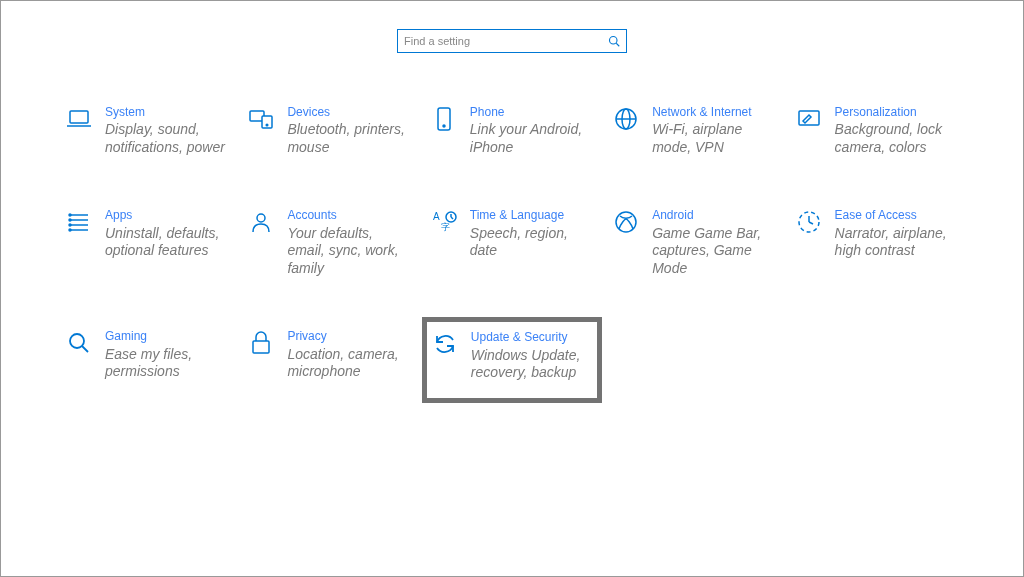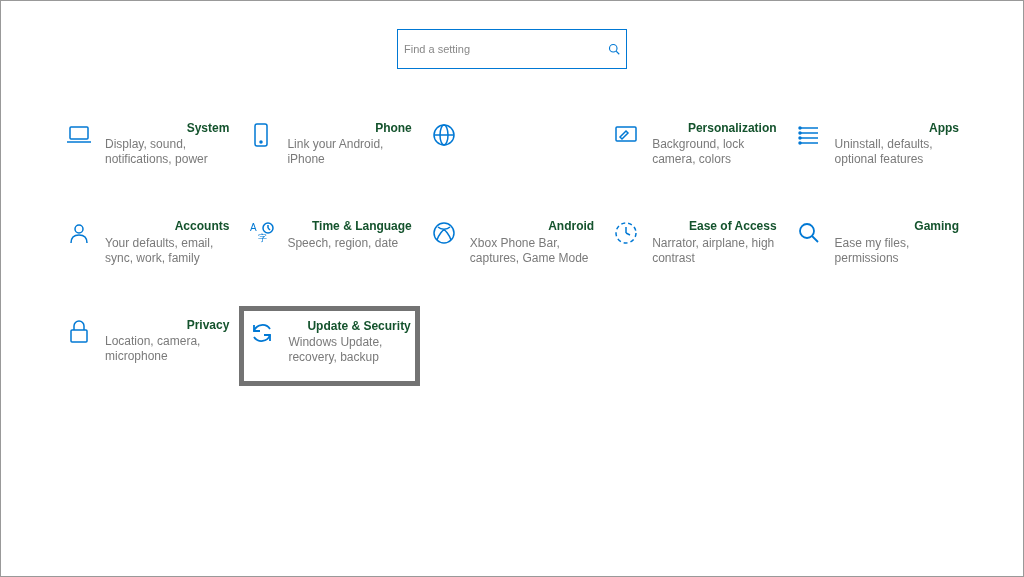--- a/index.html
+++ b/index.html
@@ -11,21 +11,21 @@
   border: 1px solid #999;
   position: relative;
 }
 .search-wrap {
   display: flex;
   justify-content: center;
   padding-top: 28px;
 }
 .search-box {
   width: 230px;
-  height: 40px;
+  height: 24px;
   border: 1.5px solid #0078d4;
   display: flex;
   align-items: center;
   padding: 0 6px;
   justify-content: center;
 }
 .search-box input {
   border: none;
   outline: none;
   font-size: 11px;
@@ -60,30 +60,30 @@
   flex-shrink: 0;
   color: #0078d4;
   display: flex;
   align-items: center;
   justify-content: center;
 }
 .tile-icon svg { display: block; }
 .tile-text { flex: 1; min-width: 0; }
 .tile-title {
   font-size: 12px;
-  color: #14532d;
-  font-weight: 700;
+  color: #3b82f6;
+  font-weight: 400;
   line-height: 1.2;
   margin-bottom: 2px;
-  text-align: right;
 }
 .tile-desc {
-  font-size: 12px;
+  font-size: 14px;
   color: #7a7a7a;
   line-height: 1.25;
+  font-style: italic;
 }
 </style>
 </head>
 <body>
 
 <div class="search-wrap">
   <div class="search-box">
     <input type="text" placeholder="Find a setting" style="">
     <span class="search-icon">
       <svg width="12" height="12" viewBox="0 0 16 16" fill="none" stroke="#0078d4" stroke-width="1.5">
@@ -102,20 +102,33 @@
         <rect x="4" y="3" width="18" height="12" rx="1"></rect>
           <line x1="1" y1="18" x2="25" y2="18"></line>
       </svg>
     </div>
     <div class="tile-text">
       <div class="tile-title">System</div>
       <div class="tile-desc">Display, sound, notifications, power</div>
     </div>
   </div>
 
+  <div class="tile">
+    <div class="tile-icon">
+      <svg width="26" height="22" viewBox="0 0 26 22" fill="none" stroke="#0078d4" stroke-width="1.5">
+        <rect x="2" y="3" width="14" height="10" rx="1"></rect>
+        <rect x="14" y="8" width="10" height="12" rx="1" fill="#fff"></rect>
+        <circle cx="19" cy="17" r="0.8" fill="#0078d4"></circle>
+      </svg>
+    </div>
+    <div class="tile-text">
+      <div class="tile-title">Devices</div>
+      <div class="tile-desc">Bluetooth, printers, mouse</div>
+    </div>
+  </div>
 
   <div class="tile">
     <div class="tile-icon">
       <svg width="18" height="26" viewBox="0 0 18 26" fill="none" stroke="#0078d4" stroke-width="1.5">
         <rect x="3" y="2" width="12" height="22" rx="2"></rect>
           <circle cx="9" cy="20" r="1" fill="#0078d4"></circle>
       </svg>
     </div>
     <div class="tile-text">
       <div class="tile-title">Phone</div>
@@ -123,20 +136,24 @@
     </div>
   </div>
 
   <div class="tile">
     <div class="tile-icon">
       <svg width="24" height="24" viewBox="0 0 24 24" fill="none" stroke="#0078d4" stroke-width="1.5">
         <circle cx="12" cy="12" r="10"></circle>
           <ellipse cx="12" cy="12" rx="4" ry="10"></ellipse>
         <line x1="2" y1="12" x2="22" y2="12"></line>
       </svg>
+    </div>
+    <div class="tile-text">
+      <div class="tile-title">Network &amp; Internet</div>
+      <div class="tile-desc">Wi-Fi, airplane mode, VPN</div>
     </div>
   </div>
 
   <div class="tile">
     <div class="tile-icon">
       <svg width="24" height="24" viewBox="0 0 24 24" fill="none" stroke="#0078d4" stroke-width="1.5">
         <rect x="2" y="4" width="20" height="14" rx="1"></rect>
         <path d="M6 14 L12 8 L14 10 L8 16 Z"></path>
       </svg>
     </div>
@@ -197,21 +214,21 @@
   <div class="tile">
     <div class="tile-icon">
       <svg width="24" height="24" viewBox="0 0 24 24" fill="none" stroke="#0078d4" stroke-width="1.5">
         <circle cx="12" cy="12" r="10"></circle>
         <path d="M6 6 C9 9 15 9 18 6"></path>
           <path d="M5 19 C7 13 11 9 12 9 C13 9 17 13 19 19"></path>
       </svg>
     </div>
     <div class="tile-text">
       <div class="tile-title">Android</div>
-      <div class="tile-desc">Xbox Phone Bar, captures, Game Mode</div>
+      <div class="tile-desc">Game Game Bar, captures, Game Mode</div>
     </div>
   </div>
 
   <div class="tile">
     <div class="tile-icon">
       <svg width="24" height="24" viewBox="0 0 24 24" fill="none" stroke="#0078d4" stroke-width="1.5">
         <circle cx="12" cy="12" r="10" stroke-dasharray="4 3"></circle>
         <line x1="12" y1="6" x2="12" y2="12"></line>
           <line x1="12" y1="12" x2="16" y2="14"></line>
       </svg>

